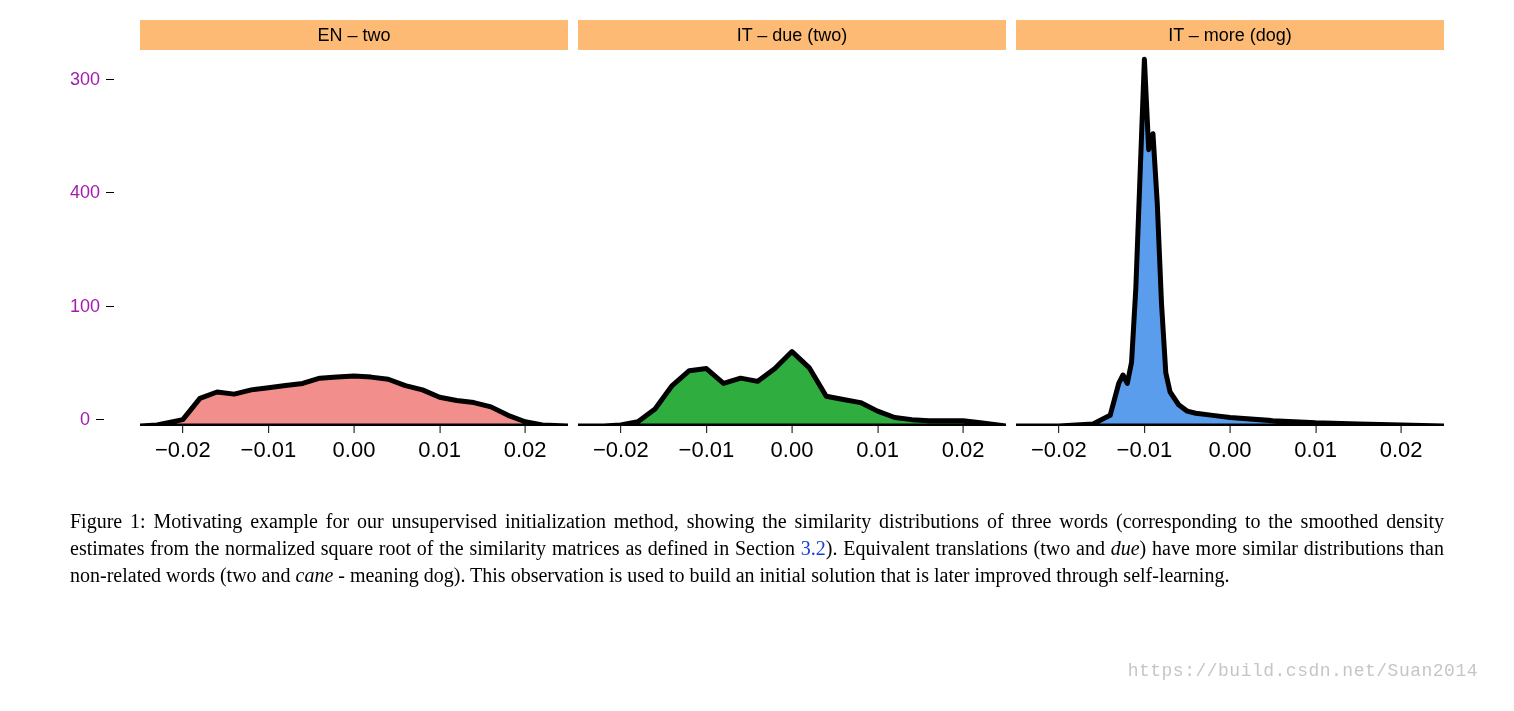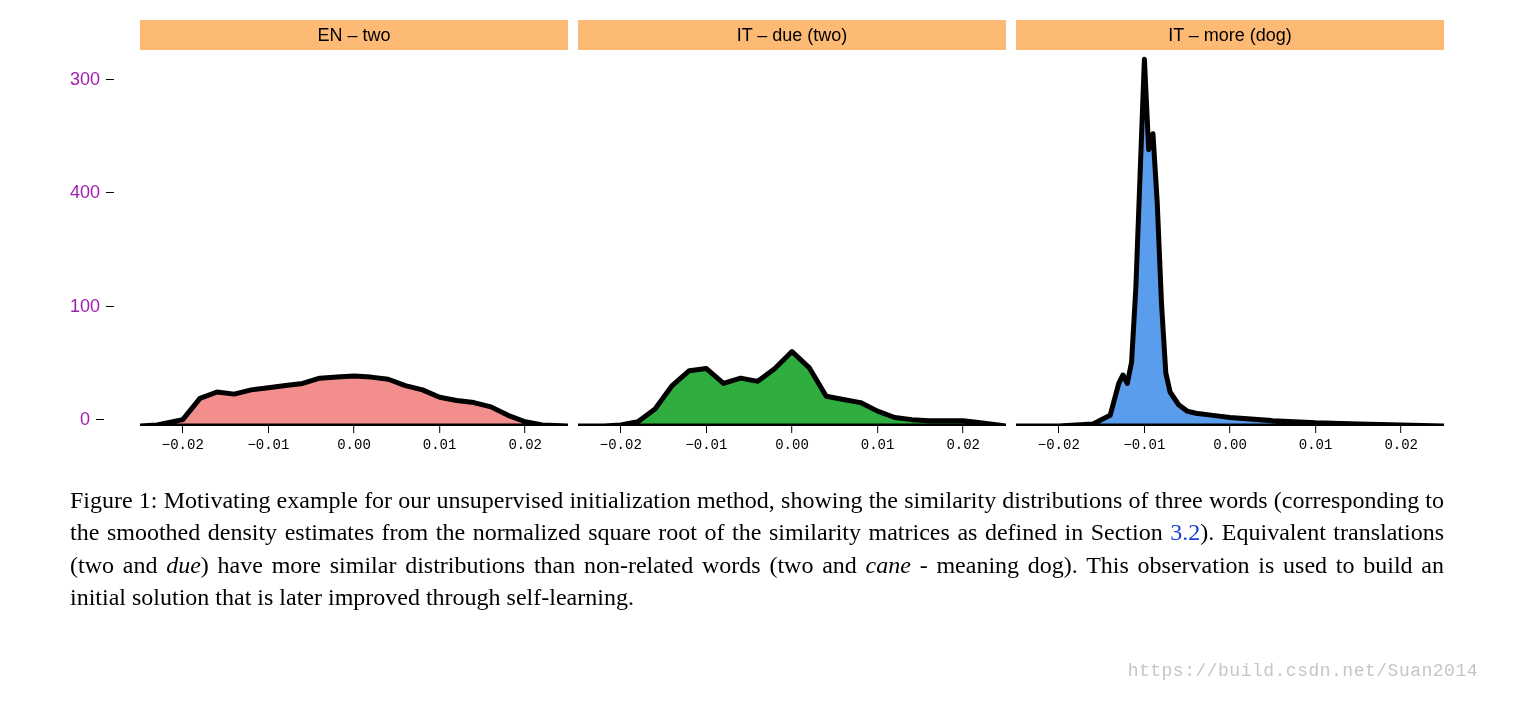--- a/index.html
+++ b/index.html
@@ -78,38 +78,38 @@
   }
   .plot-area svg {
     position: absolute;
     inset: 0;
     width: 100%;
     height: 100%;
   }
   .xaxis {
     height: 34px;
     position: relative;
-    font-family: Liberation Mono, monospace;
-    font-size: 14px;
+    font-family: Liberation Sans, sans-serif;
+    font-size: 22px;
   }
   .xtick {
     position: absolute;
     top: 0;
     transform: translateX(-50%);
     text-align: center;
   }
   .xtick .tickmark {
     width: 1px;
     height: 7px;
     background: #000;
     margin: 0 auto 4px auto;
   }
   .caption {
-    margin-top: 24px;
-    font-size: 24px;
+    margin-top: 48px;
+    font-size: 20px;
     line-height: 1.35;
     text-align: justify;
     color: #000;
   }
   .caption .seclink { color: #1a3fd6; }
   .caption em { font-style: italic; }
   .watermark {
     position: absolute;
     right: 36px;
     bottom: 30px;

